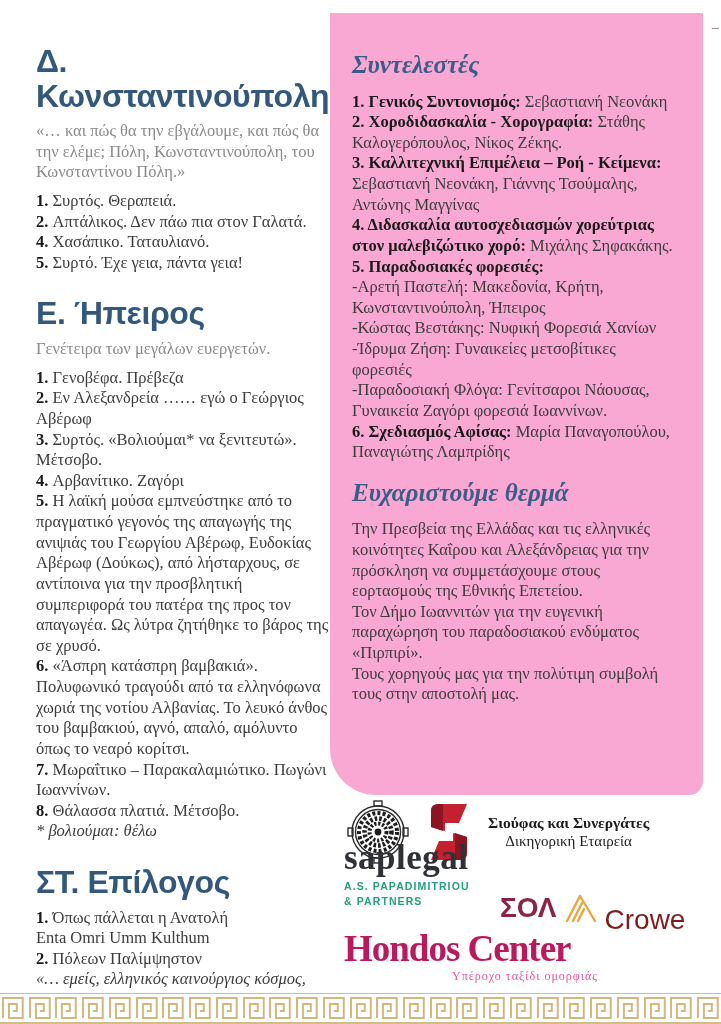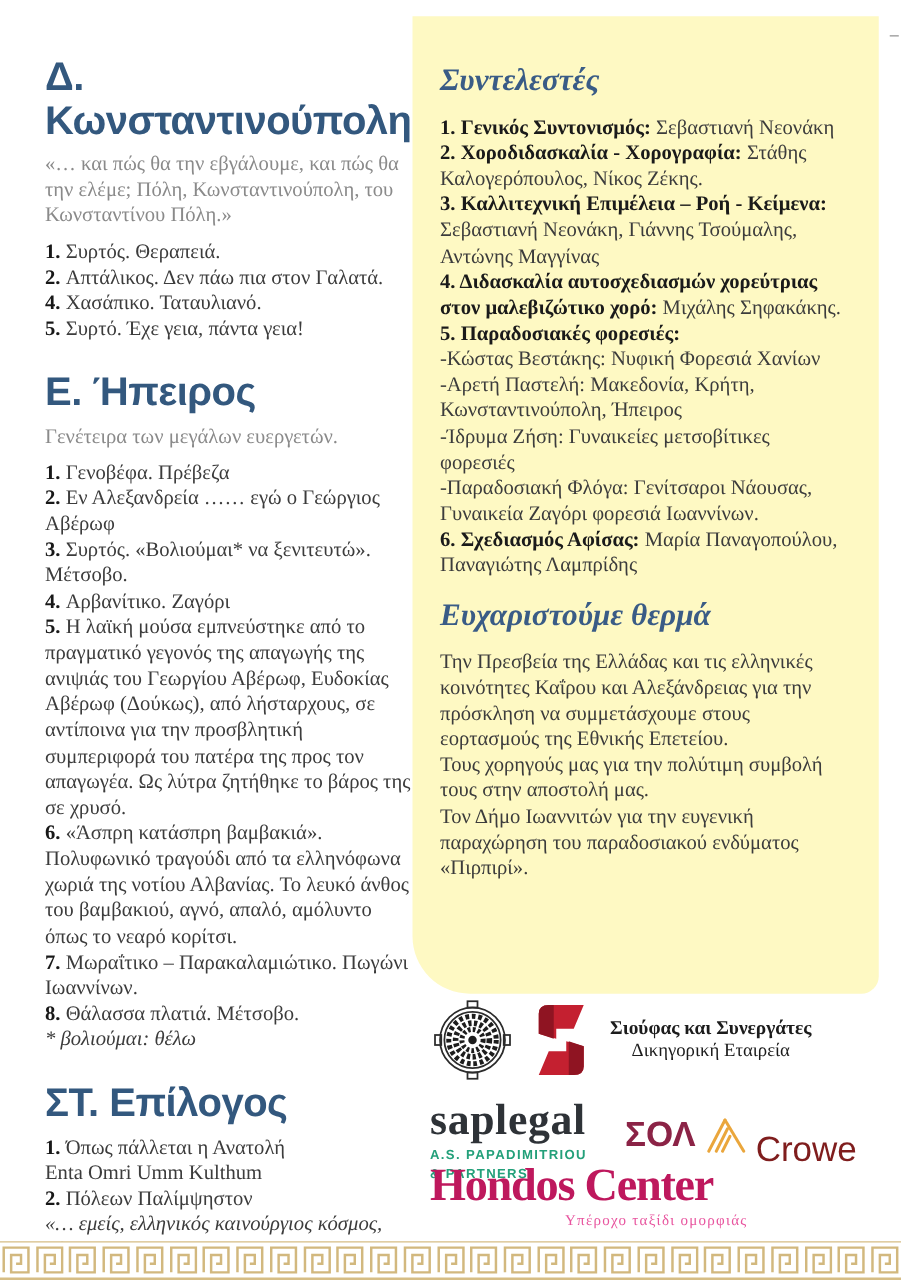--- a/index.html
+++ b/index.html
@@ -1,21 +1,21 @@
 <!DOCTYPE html>
 <html><head>
 <meta charset="utf-8">
 <style>
   html,body{margin:0;padding:0;background:#ffffff;}
   .page{position:relative;width:721px;height:1024px;background:#fff;overflow:hidden;
         font-family:"Liberation Serif",serif;}
 
   
   .panel{position:absolute;left:330px;top:13px;width:373px;height:782px;
-         background:#fef9c3;border-radius:0 0 14px 46px;box-sizing:border-box;
+         background:#f9a8d4;border-radius:0 0 14px 46px;box-sizing:border-box;
          padding:38px 24px 0 22px;overflow:hidden;}
   .panel-heading{font-family:"Liberation Serif",serif;font-weight:bold;font-style:italic;
                  font-size:25px;line-height:1.1;color:#3a5c86;margin:0 0 13px;}
   .credit,.credit-sub,.thanks-par{font-size:16.5px;line-height:1.25;color:#3c3c3c;}
   .credit b,.thanks b{color:#1a1a1a;}
   .thanks-heading-gap{margin-top:16px;}
 
   
   .left-col{position:absolute;left:36px;top:44px;width:297px;}
   .sec{margin-bottom:23px;}
@@ -24,21 +24,21 @@
   .quote{font-size:16.5px;line-height:1.25;color:#8a8a8a;margin:0 0 8px;}
   .item{font-size:16.5px;line-height:1.25;color:#3c3c3c;}
   .item b{color:#181818;}
   .italic{font-style:italic;}
 
   
   .logo-row1{position:absolute;left:346px;top:799px;display:flex;align-items:center;gap:13px;text-align:center;}
   .siouras-text{font-family:"Liberation Serif",serif;color:#1c1c1c;}
   .siouras-name{font-weight:bold;font-size:15.5px;line-height:1.25;}
   .siouras-sub{font-size:15px;line-height:1.3;}
-  .saplegal{position:absolute;left:344px;top:878px;}
+  .saplegal{position:absolute;left:344px;top:840px;}
   .saplegal-name{font-family:"Liberation Serif",serif;font-weight:bold;font-size:35px;
                  line-height:1;color:#2e3237;letter-spacing:0.5px;}
   .saplegal-sub{font-family:"Liberation Sans",sans-serif;font-weight:bold;font-size:10.5px;
                 letter-spacing:1.1px;color:#23a07a;line-height:1.45;margin-top:4px;}
   .sol-crowe{position:absolute;left:500px;top:880px;display:flex;align-items:center;gap:7px;}
   .sol-text{font-family:"Liberation Sans",sans-serif;font-weight:bold;font-size:28px;color:#8b2346;}
   .crowe-text{font-family:"Liberation Sans",sans-serif;font-weight:400;font-size:28px;color:#7f1d1d;margin-top:24px;}
   .hondos{position:absolute;left:344px;top:930px;}
   .hondos-name{font-family:"Liberation Serif",serif;font-weight:bold;font-size:37px;
                line-height:1;color:#be185d;letter-spacing:-1px;}
@@ -58,31 +58,31 @@
 <div class="page">
 
   <div class="panel">
     <div class="panel-heading">Συντελεστές</div>
     <div id="credits-list">
         <div class="credit"><b>1. Γενικός Συντονισμός:</b> Σεβαστιανή Νεονάκη</div>
         <div class="credit"><b>2. Χοροδιδασκαλία - Χορογραφία:</b> Στάθης Καλογερόπουλος, Νίκος Ζέκης.</div>
         <div class="credit"><b>3. Καλλιτεχνική Επιμέλεια – Ροή - Κείμενα:</b> Σεβαστιανή Νεονάκη, Γιάννης Τσούμαλης, Αντώνης Μαγγίνας</div>
         <div class="credit"><b>4. Διδασκαλία αυτοσχεδιασμών χορεύτριας στον μαλεβιζώτικο χορό:</b> Μιχάλης Σηφακάκης.</div>
         <div class="credit"><b>5. Παραδοσιακές φορεσιές:</b></div>
+        <div class="credit-sub">-Αρετή Παστελή: Μακεδονία, Κρήτη, Κωνσταντινούπολη, Ήπειρος</div>
         <div class="credit-sub">-Κώστας Βεστάκης: Νυφική Φορεσιά Χανίων</div>
-        <div class="credit-sub">-Αρετή Παστελή: Μακεδονία, Κρήτη, Κωνσταντινούπολη, Ήπειρος</div>
         <div class="credit-sub">-Ίδρυμα Ζήση: Γυναικείες μετσοβίτικες φορεσιές</div>
         <div class="credit-sub">-Παραδοσιακή Φλόγα: Γενίτσαροι Νάουσας,  Γυναικεία Ζαγόρι φορεσιά Ιωαννίνων.</div>
         <div class="credit"><b>6. Σχεδιασμός Αφίσας:</b> Μαρία Παναγοπούλου, Παναγιώτης Λαμπρίδης</div>
       </div>
     <div class="panel-heading thanks-heading-gap">Ευχαριστούμε θερμά</div>
     <div id="thanks-list">
         <div class="thanks-par">Την Πρεσβεία της Ελλάδας και τις ελληνικές κοινότητες Καΐρου και Αλεξάνδρειας για την πρόσκληση να συμμετάσχουμε στους εορτασμούς της Εθνικής Επετείου.</div>
+        <div class="thanks-par">Τον Δήμο Ιωαννιτών για την ευγενική παραχώρηση του παραδοσιακού ενδύματος «Πιρπιρί».</div>
         <div class="thanks-par">Τους χορηγούς μας για την πολύτιμη συμβολή τους στην αποστολή μας.</div>
-        <div class="thanks-par">Τον Δήμο Ιωαννιτών για την ευγενική παραχώρηση του παραδοσιακού ενδύματος «Πιρπιρί».</div>
       </div>
   </div>
 
   <div class="left-col" id="left-sections">
       <section class="sec">
         <div class="sec-heading">Δ. Κωνσταντινούπολη</div>
         <div class="quote">«… και πώς θα την εβγάλουμε, και πώς θα την ελέμε; Πόλη, Κωνσταντινούπολη, του Κωνσταντίνου Πόλη.»</div>
         <div class="item"><b>1. </b>Συρτός. Θεραπειά.</div>
         <div class="item"><b>2. </b>Απτάλικος. Δεν πάω πια στον Γαλατά.</div>
         <div class="item"><b>4. </b>Χασάπικο. Ταταυλιανό.</div>

